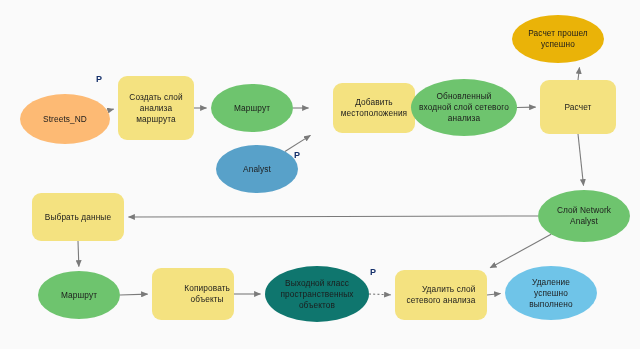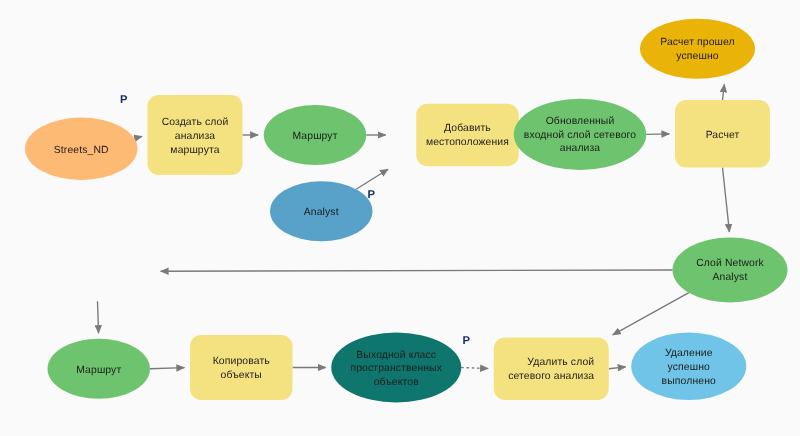--- a/index.html
+++ b/index.html
@@ -102,24 +102,27 @@
     </div>
     <div class="node rect" style="left: 540px; top: 80px; width: 76px; height: 54px; background: rgb(244, 226, 128);">
       <span>Расчет</span>
     </div>
     <div class="node ellipse" style="left: 512px; top: 15px; width: 92px; height: 48px; background: #eab308;">
       <span>Расчет прошел<br>успешно</span>
     </div>
     <div class="node ellipse" style="left: 538px; top: 190px; width: 92px; height: 52px; background: rgb(110, 196, 110);">
       <span>Слой Network<br>Analyst</span>
     </div>
+    <div class="node rect" style="left: 32px; top: 193px; width: 92px; height: 48px; background: rgb(244, 226, 128);">
+      <span>Выбрать данные</span>
+    </div>
     <div class="node ellipse" style="left: 38px; top: 271px; width: 82px; height: 48px; background: rgb(110, 196, 110);">
       <span>Маршрут</span>
     </div>
-    <div class="node rect" style="left: 152px; top: 268px; width: 82px; height: 52px; background: rgb(244, 226, 128);">
+    <div class="node rect" style="left: 152px; top: 268px; width: 82px; height: 52px; background: rgb(244, 226, 128); justify-content: flex-end;">
       <span>Копировать<br>объекты</span>
     </div>
     <div class="node ellipse" style="left: 265px; top: 266px; width: 104px; height: 56px; background: #0f766e;">
       <span>Выходной класс<br>пространственных<br>объектов</span>
     </div>
     <div class="node rect" style="left: 395px; top: 270px; width: 92px; height: 50px; background: rgb(244, 226, 128); text-align: right;">
       <span>Удалить слой<br>сетевого анализа</span>
     </div>
     <div class="node ellipse" style="left: 505px; top: 266px; width: 92px; height: 54px; background: rgb(111, 196, 232);">
       <span>Удаление<br>успешно<br>выполнено</span>

